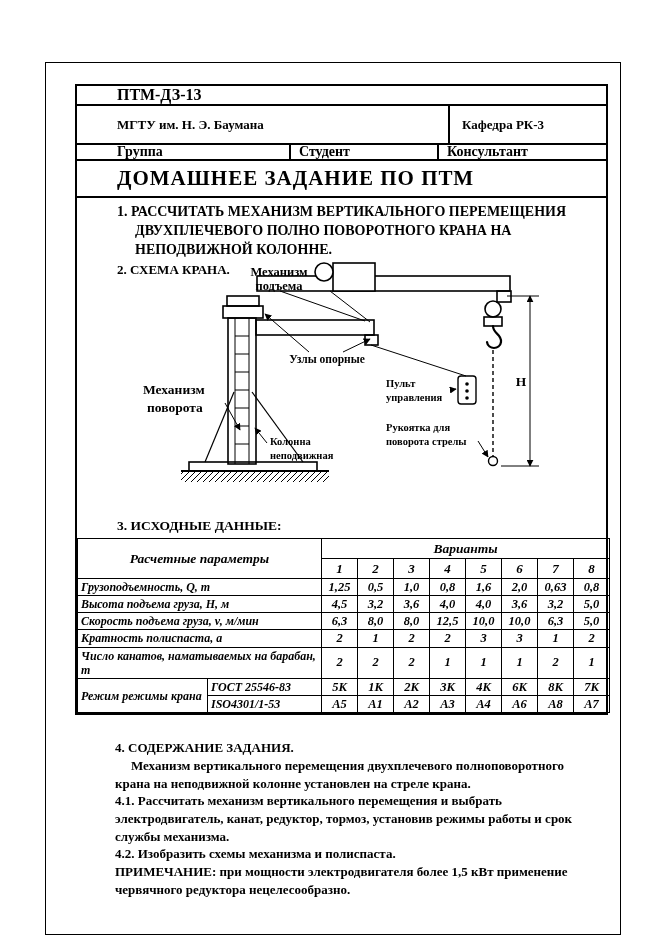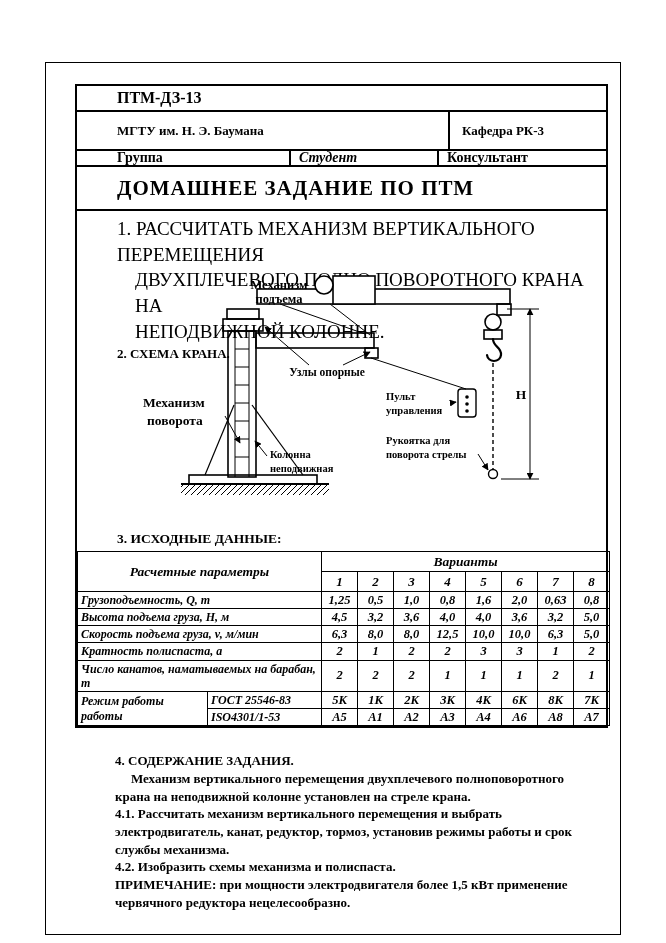--- a/index.html
+++ b/index.html
@@ -3,34 +3,34 @@
 <meta charset="utf-8">
 <title>Document</title>
 <style>
   * { margin:0; padding:0; box-sizing:border-box; }
   html, body { background:#ffffff; }
   body { width:666px; height:943px; position:relative; font-family:"Liberation Serif", serif; color:#000; overflow:hidden; }
   .frame { position:absolute; left:45px; top:62px; width:576px; height:873px; border:1px solid #000; background:#fff; }
   .doc { position:absolute; left:75px; top:84px; width:533px; }
   .main-box { border:2px solid #000; background:#fff; }
   .hrow { border-bottom:2px solid #000; display:flex; align-items:center; font-weight:bold; }
-  .r1 { height:26px; font-size:16px;align-items:center; }
+  .r1 { height:20px; font-size:16px;align-items:center; }
   .r1 .cell { padding-left:40px; }
   .r2 { height:39px; font-size:13px;align-items:center; }
   .c-univ { width:371px; padding-left:40px; }
   .c-dept { flex:1; border-left:2px solid #000; align-self:stretch; display:flex; align-items:center; padding-left:12px; }
   .r3 { height:16px; font-size:14px; }
   .c-group { width:212px; padding-left:40px; }
   .c-student, .c-consult { border-left:2px solid #000; align-self:stretch; display:flex; align-items:center; padding-left:8px; }
-  .c-student { width:148px;font-style:italic; }
+  .c-student { width:148px; }
   .c-consult { flex:1; }
-  .r4 { height:44px; font-size:21px; letter-spacing:1px; }
+  .r4 { height:37px; font-size:21px; letter-spacing:1px; }
   .r4 .cell { padding-left:40px; }
   .task-area { position:relative; height:312px; }
-  .task1 { margin:5px 18px 0 40px; font-weight:normal; font-size:19px; line-height:1.35; }
+  .task1 { margin:5px 18px 0 40px; font-weight:bold; font-size:14px; line-height:1.35; }
   .task1 .tl2 { display:block; margin-left:18px; }
   .task2 { margin:2px 0 0 40px; font-weight:bold; font-size:13px; }
   .crane-svg { position:absolute; left:0; top:57px; }
   .crane-svg text { font-family:"Liberation Serif", serif; font-weight:bold; fill:#000; }
   .data-heading { padding:3px 0 4px 40px; font-weight:bold; font-size:13.5px; }
   table.data-table { width:100%; border-collapse:collapse; table-layout:fixed; border-top:1px solid #000;font-style:italic; }
   .data-table td { border:1px solid #000; font-weight:bold; vertical-align:middle; }
   td.ph { text-align:center; font-size:13.5px; }
   td.vh { text-align:center; font-size:13.5px; height:20px; }
   tr.rn { height:20px; }
@@ -240,21 +240,21 @@
           <td class="v">2</td>
           <td class="v">2</td>
           <td class="v">2</td>
           <td class="v">1</td>
           <td class="v">1</td>
           <td class="v">1</td>
           <td class="v">2</td>
           <td class="v">1</td>
         </tr>
         <tr class="rd">
-          <td rowspan="2" class="pl">Режим работы работы</td>
+          <td rowspan="2" class="pl">Режим режимы крана</td>
           <td class="pl">ГОСТ 25546-83</td>
           <td class="v">5К</td>
           <td class="v">1К</td>
           <td class="v">2К</td>
           <td class="v">3К</td>
           <td class="v">4К</td>
           <td class="v">6К</td>
           <td class="v">8К</td>
           <td class="v">7К</td>
         </tr>

